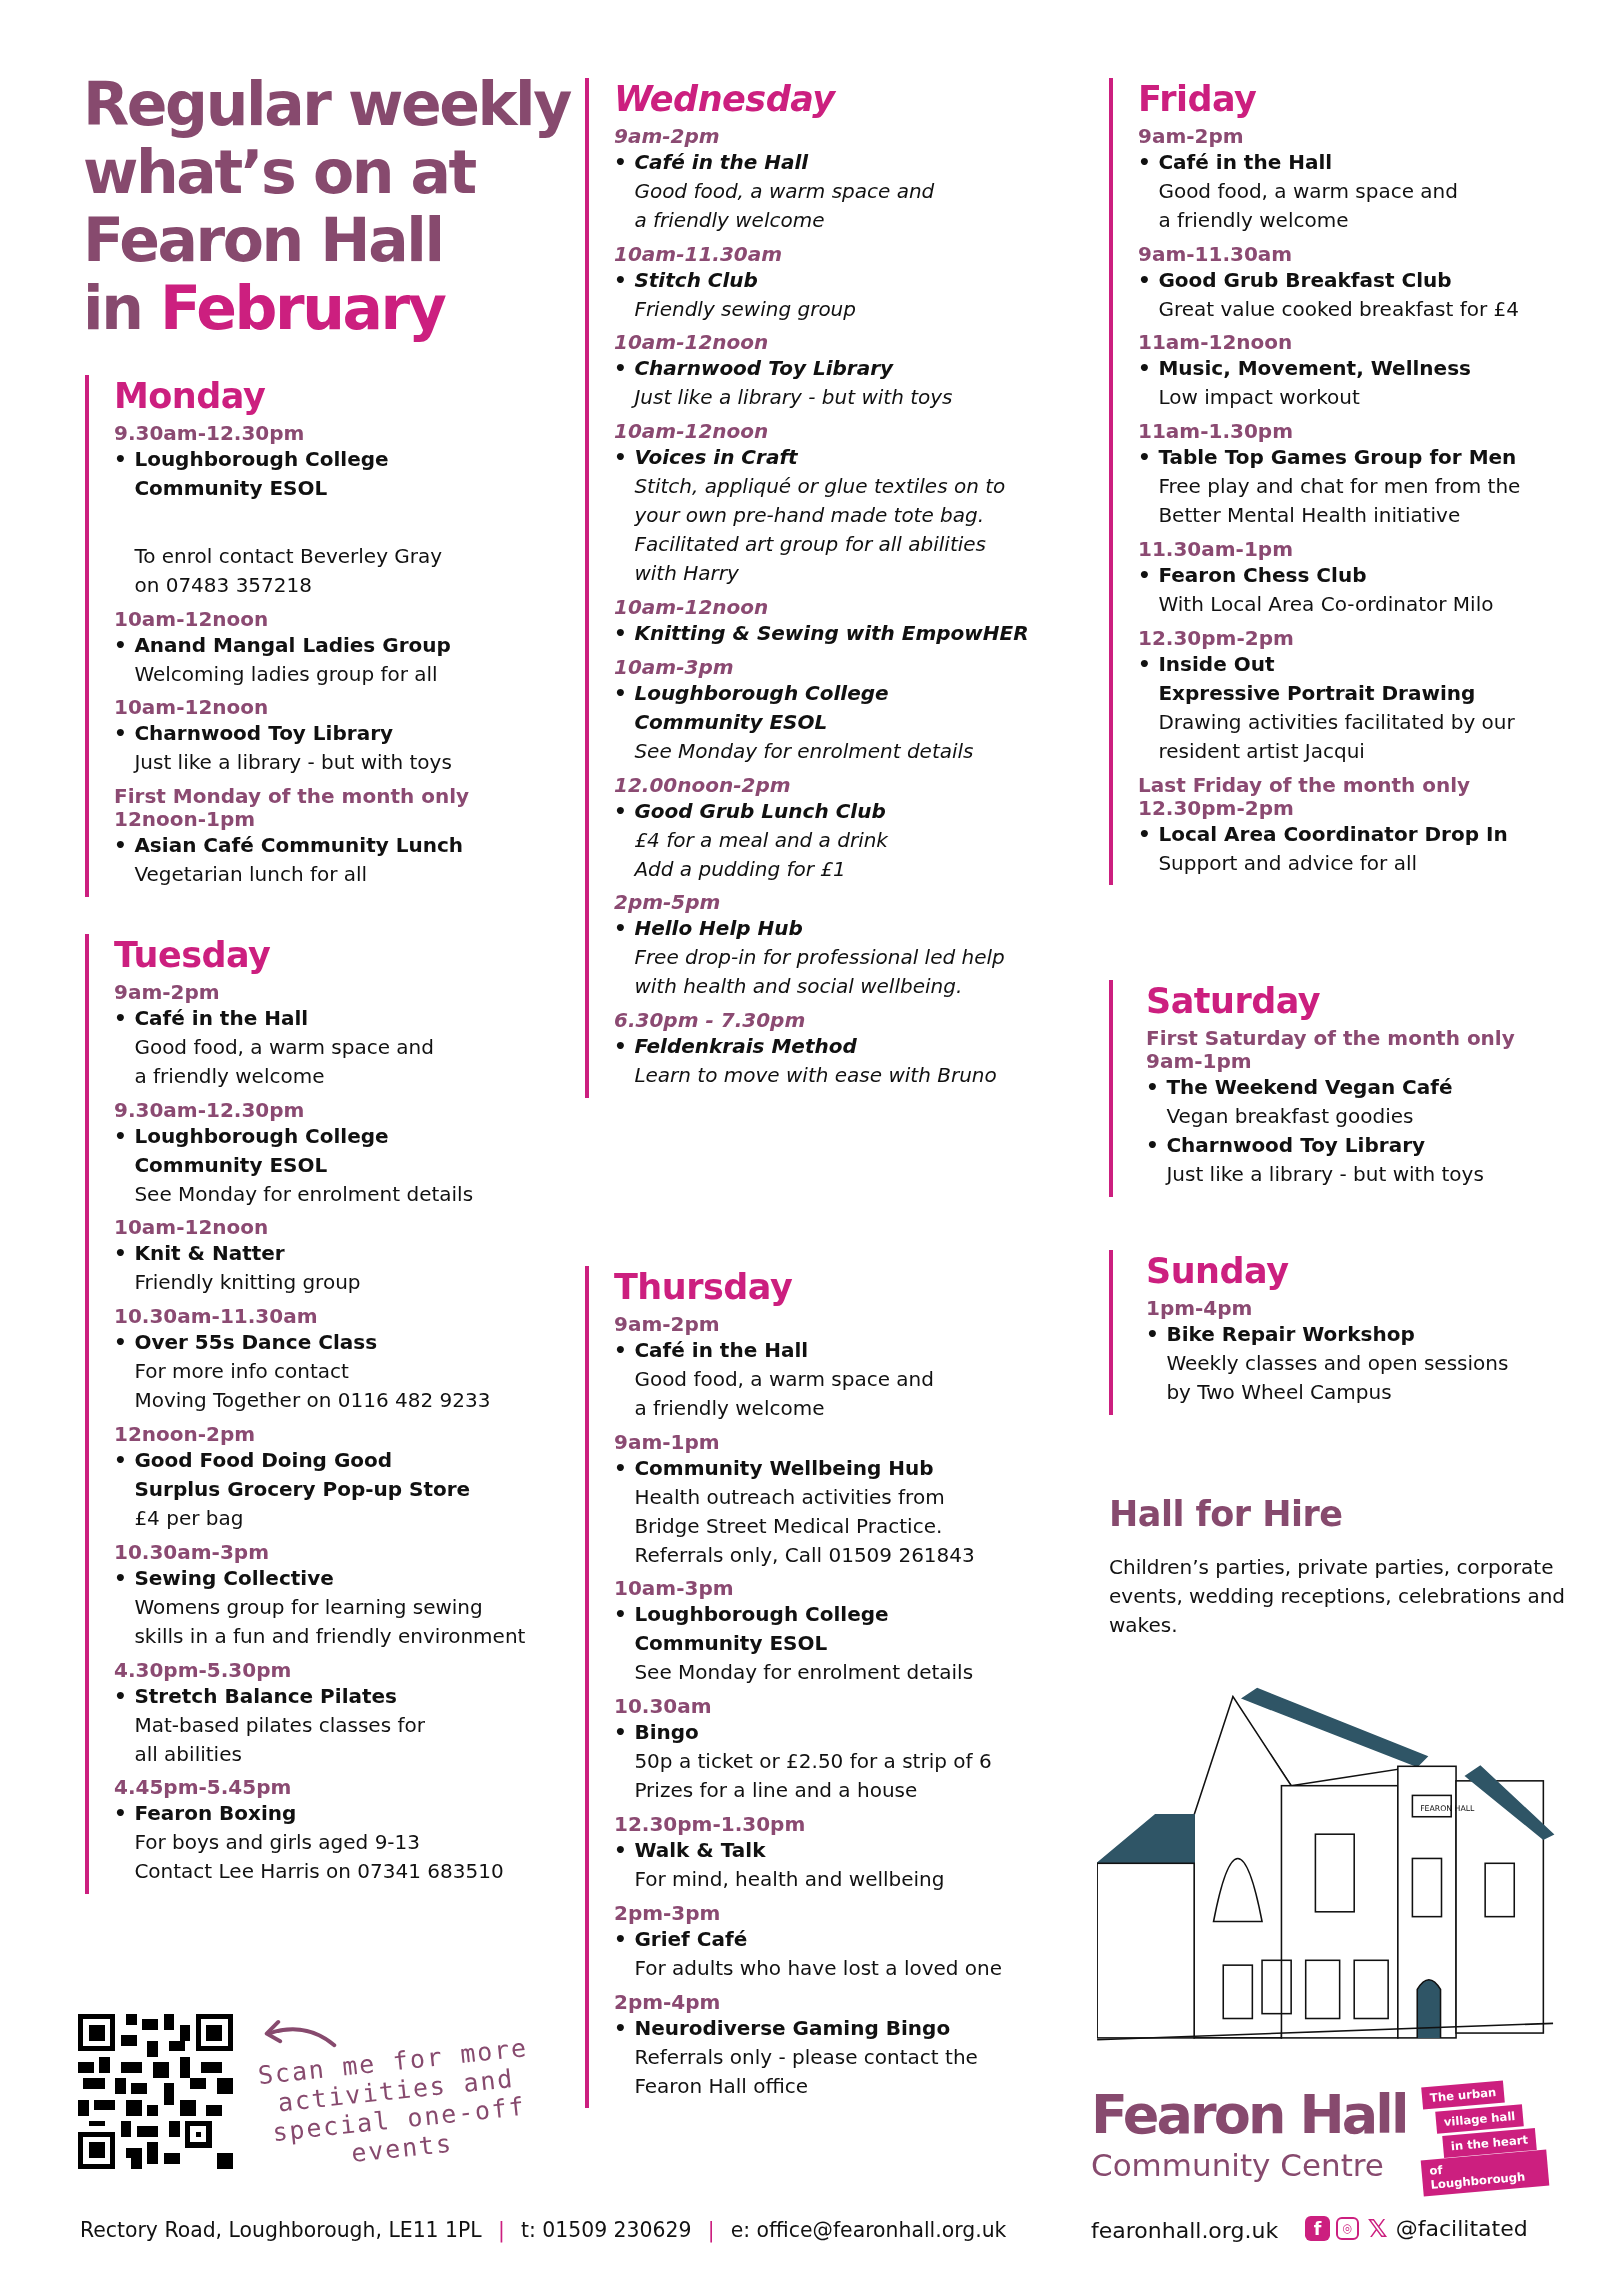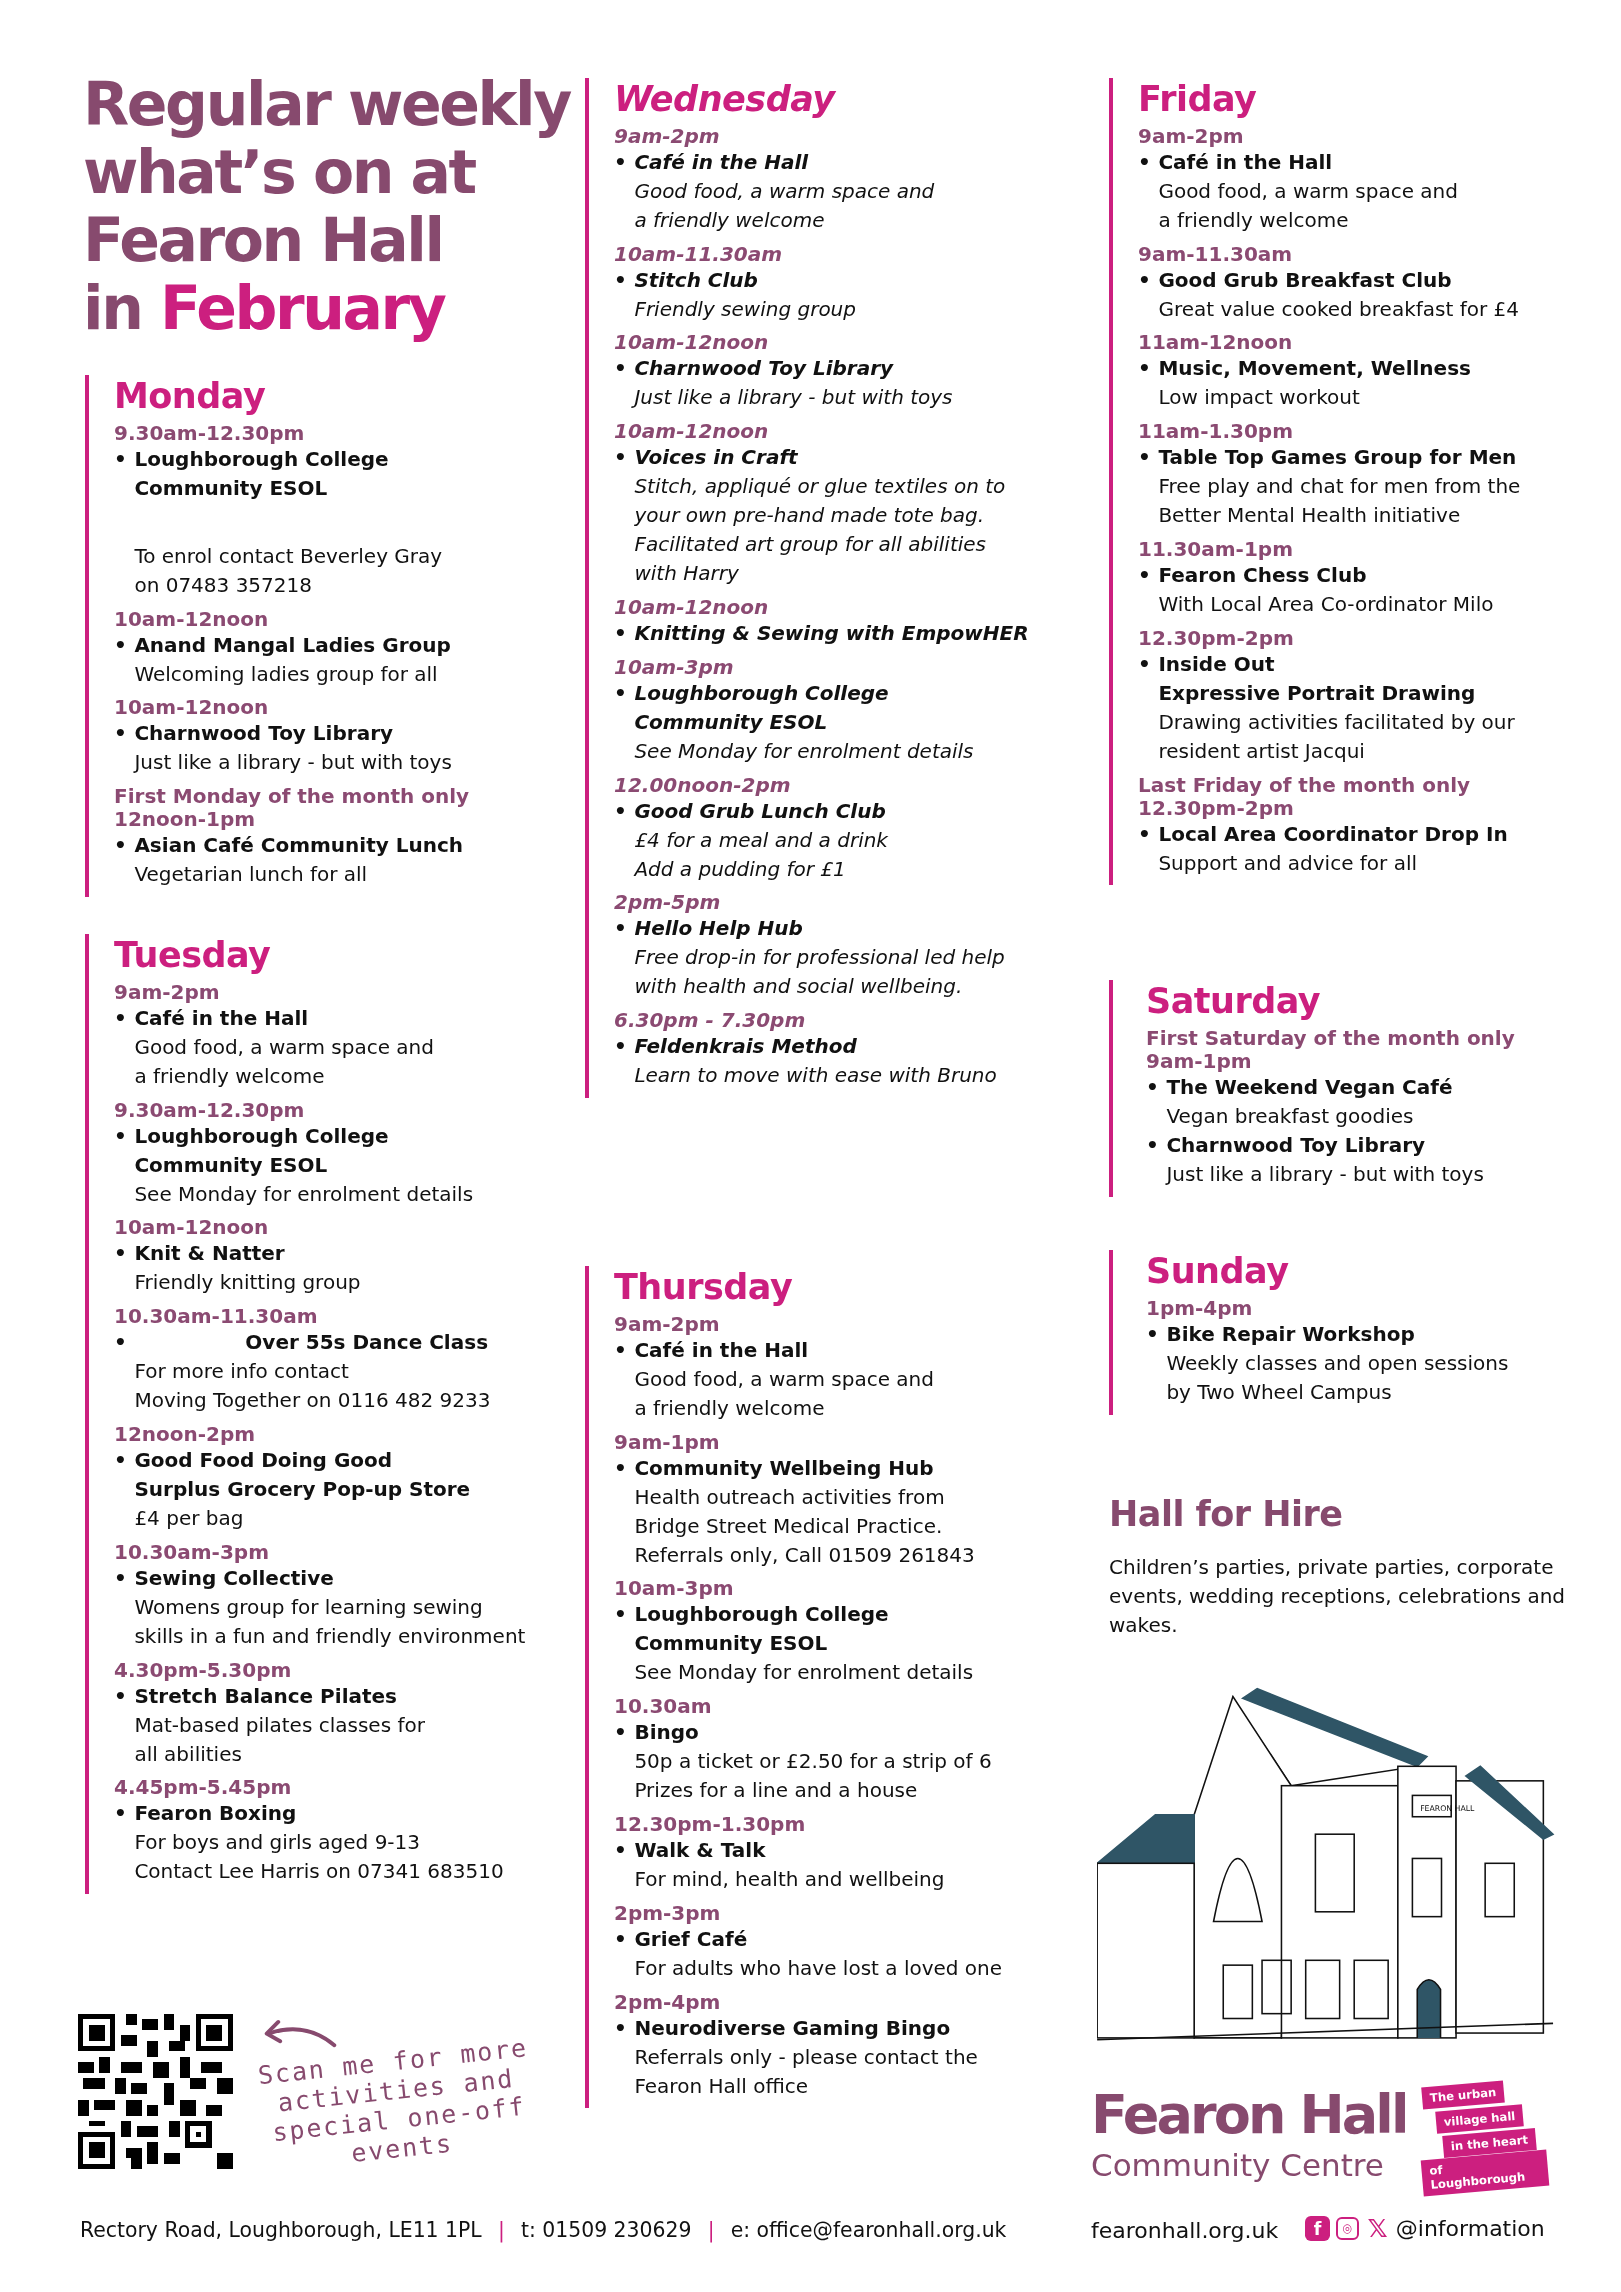--- a/index.html
+++ b/index.html
@@ -114,21 +114,21 @@
       <div class="ev">
         <span class="bullet">•</span>
         <span class="name" style="white-space: pre-line;">Knit &amp; Natter</span>
         <span class="desc" style="white-space: pre-line;">Friendly knitting group</span>
       </div>
     </div>
     <div class="slot">
       <div class="time" style="white-space: pre-line;">10.30am-11.30am</div>
       <div class="ev">
         <span class="bullet">•</span>
-        <span class="name" style="white-space: pre-line; text-align: center;">Over 55s Dance Class</span>
+        <span class="name" style="white-space: pre-line;">Over 55s Dance Class</span>
         <span class="desc" style="white-space: pre-line;">For more info contact
 Moving Together on 0116 482 9233</span>
       </div>
     </div>
     <div class="slot">
       <div class="time" style="white-space: pre-line;">12noon-2pm</div>
       <div class="ev">
         <span class="bullet">•</span>
         <span class="name" style="white-space: pre-line;">Good Food Doing Good
 Surplus Grocery Pop-up Store</span>
@@ -510,15 +510,15 @@
   <div style="margin-left:13.6px">village hall</div><br>
   <div style="margin-left:21.3px">in the heart</div><br>
   <div>of Loughborough</div>
 </div>
 
 <div class="abs web">fearonhall.org.uk</div>
 <div class="abs social">
   <span class="sicon fb">f</span>
   <span class="sicon ig">◎</span>
   <span class="sicon x">𝕏</span>
-  <span>@information</span>
+  <span>@facilitated</span>
 </div>
 
 
 </body></html>

